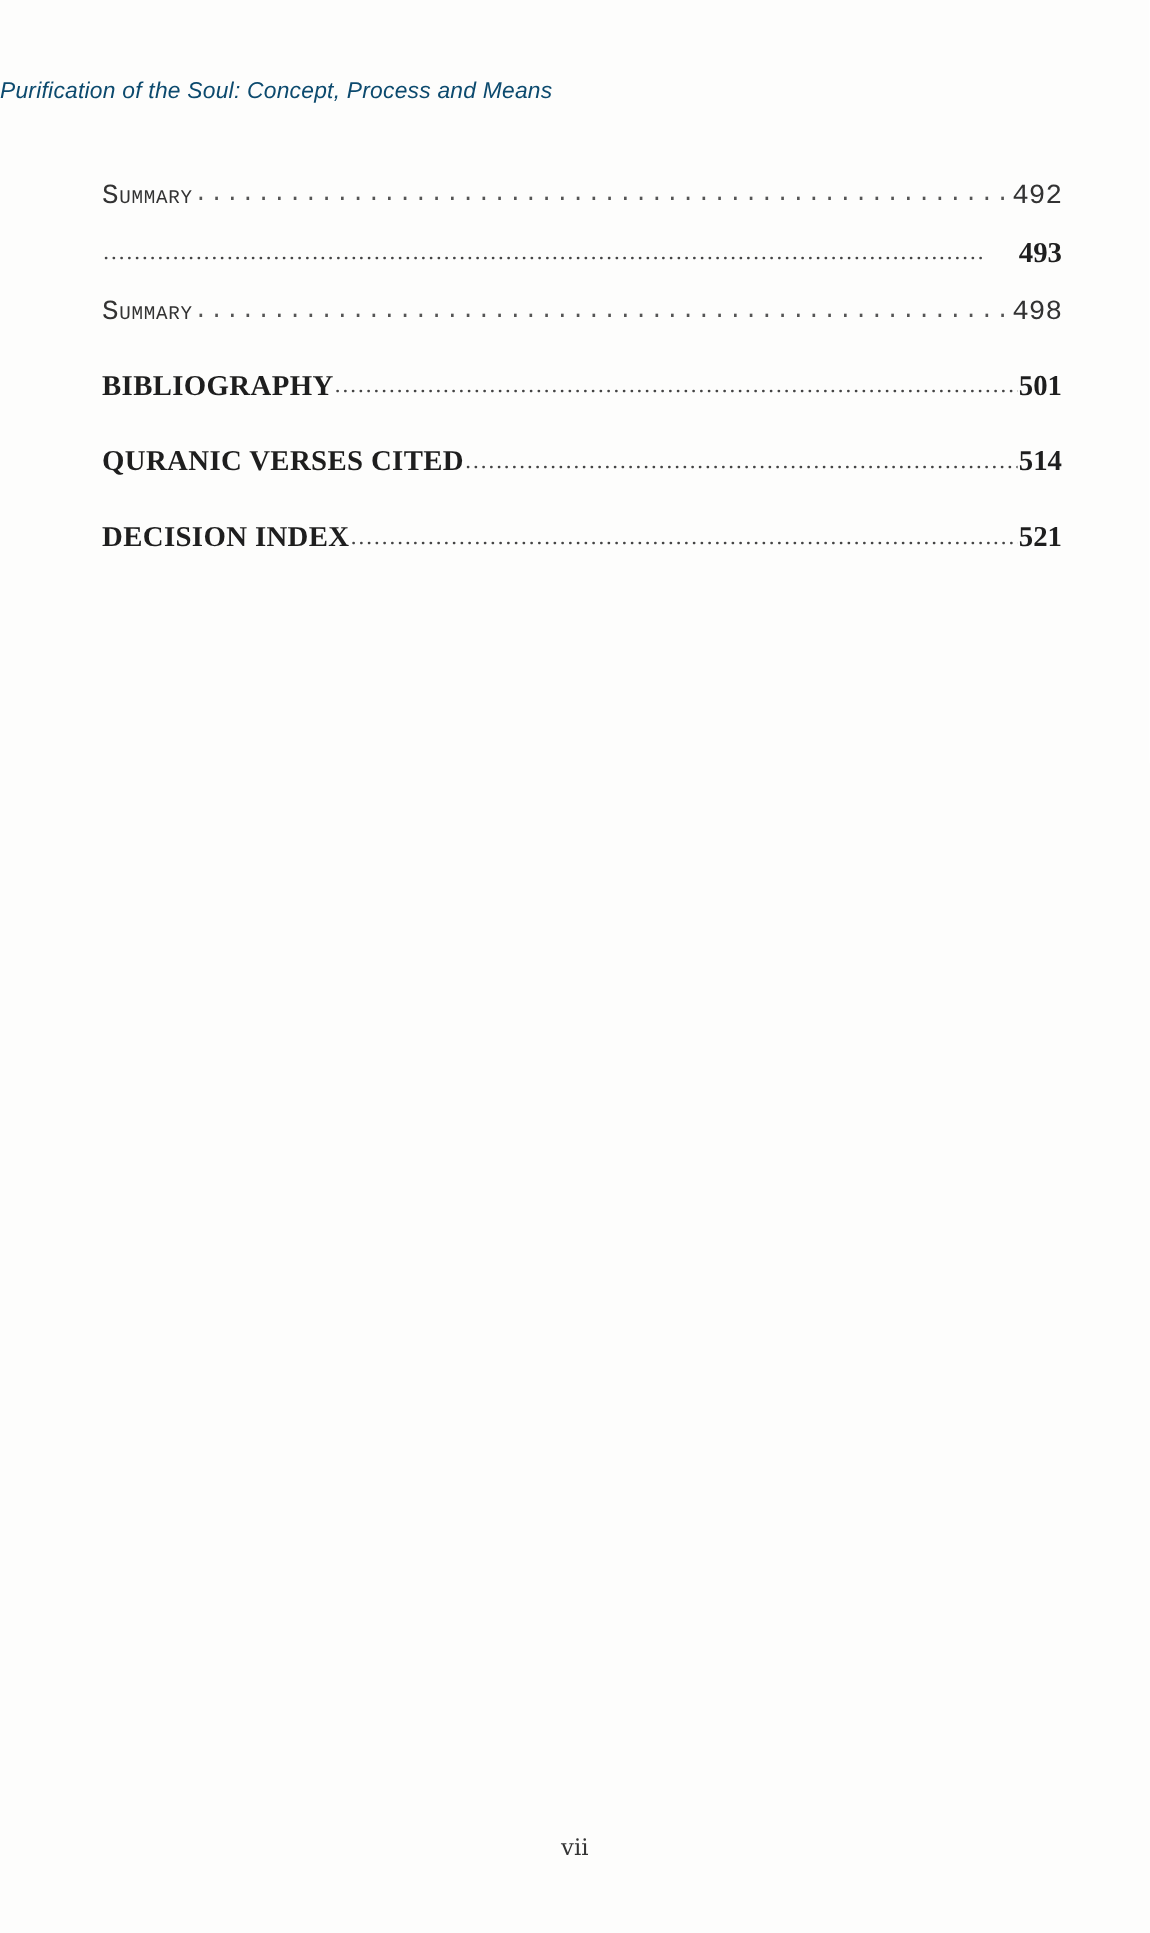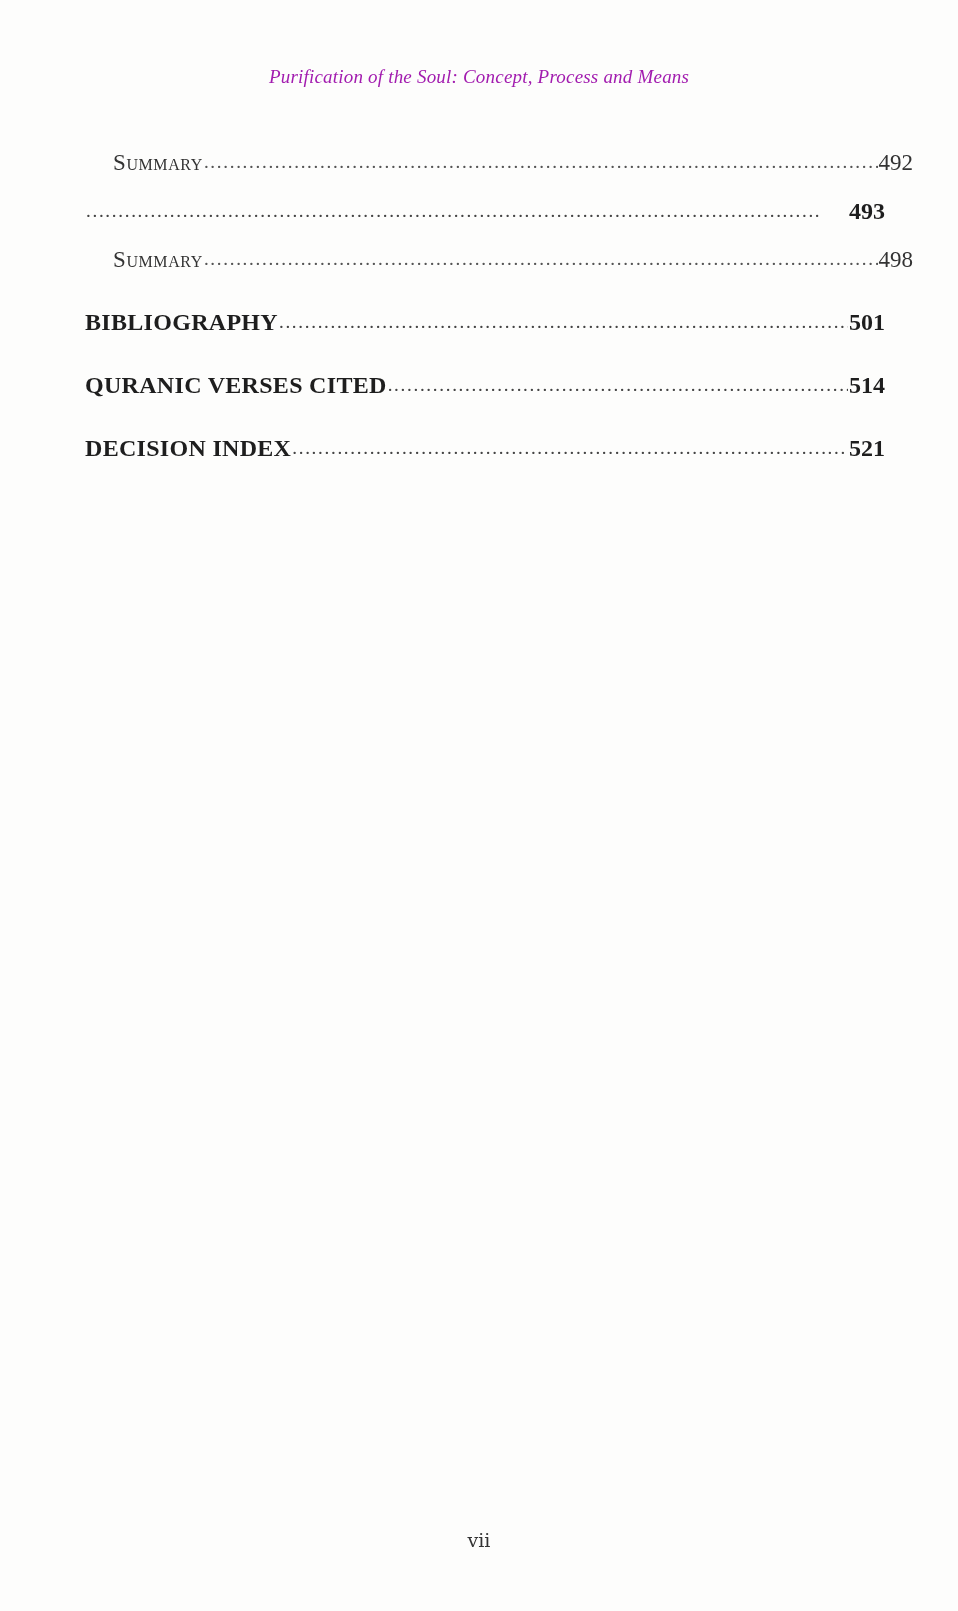--- a/index.html
+++ b/index.html
@@ -15,26 +15,26 @@
     overflow: hidden;
     font-family: "Liberation Serif", serif;
     color: #2b2b2b;
   }
 
   .running-head {
     position: absolute;
     top: 66px;
     left: 0;
     right: 0;
-    text-align: center;
-    font-family: Liberation Serif, serif;
+    text-align: left;
+    font-family: Liberation Sans, sans-serif;
     font-style: italic;
     font-size: 19px;
     letter-spacing: 0.2px;
-    color: #a21caf;
+    color: #0c4a6e;
   }
 
   .toc {
     position: absolute;
     top: 150px;
     left: 85px;
     width: 800px;
   }
 
   .toc-entry {
@@ -60,23 +60,22 @@
     top: -2px;
   }
 
   .toc-entry .page-num {
     flex: 0 0 auto;
     text-align: right;
   }
 
   
   .level-sub {
-    margin-left: 28px;
     margin-bottom: 22px;
-    font-family: Liberation Serif, serif;
+    font-family: Liberation Mono, monospace;
     color: #333;
   }
   .level-sub .label {
     font-size: 23px;
     font-variant: small-caps;
     letter-spacing: 0.6px;
   }
   .level-sub .page-num {
     font-size: 23px;
   }

